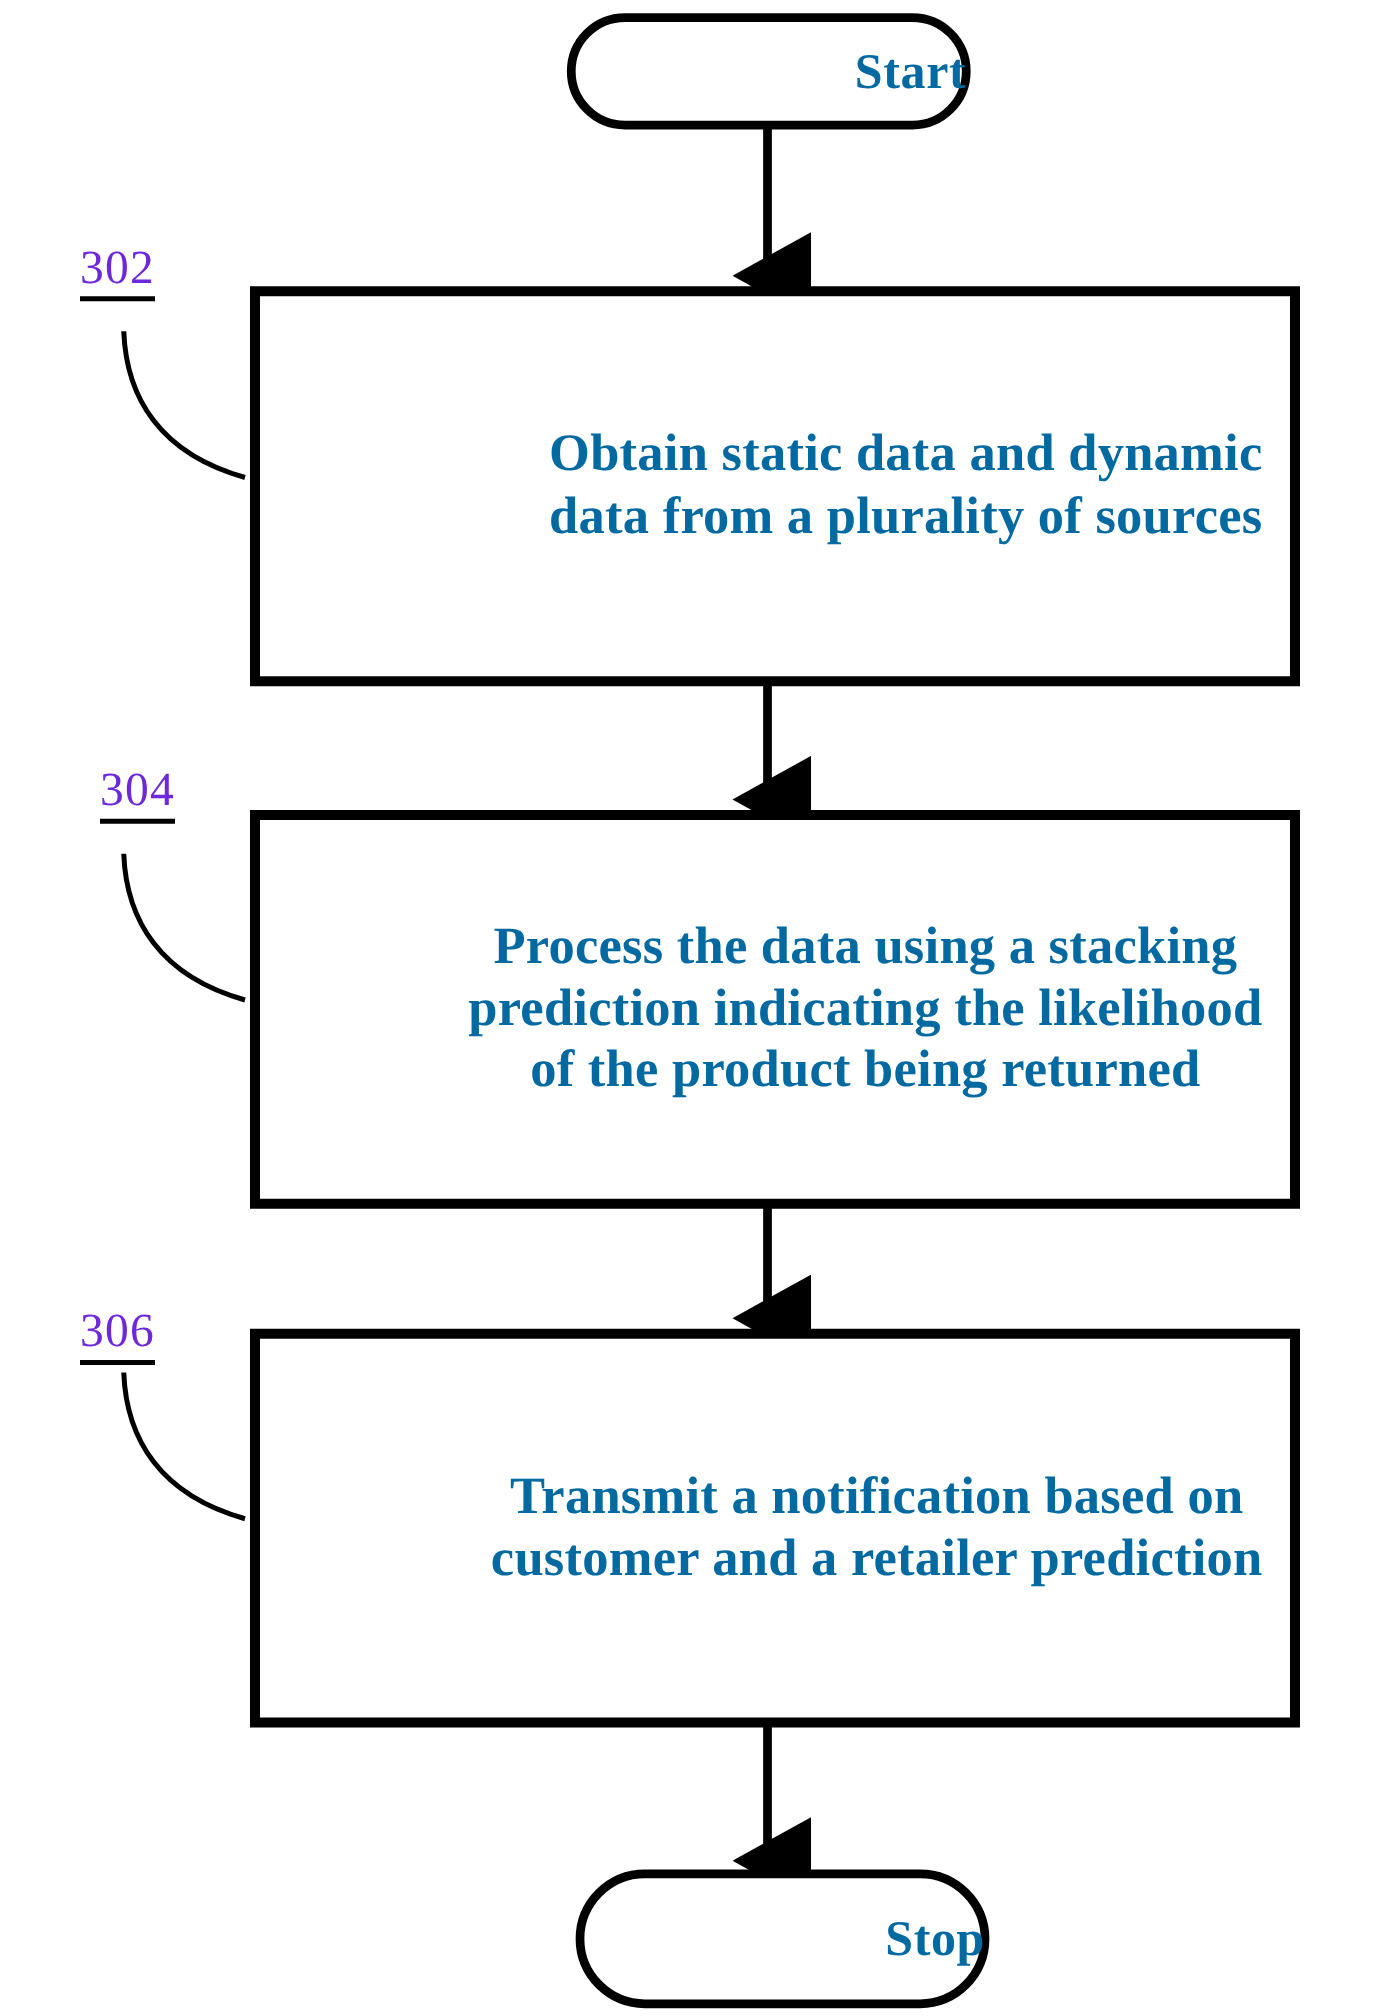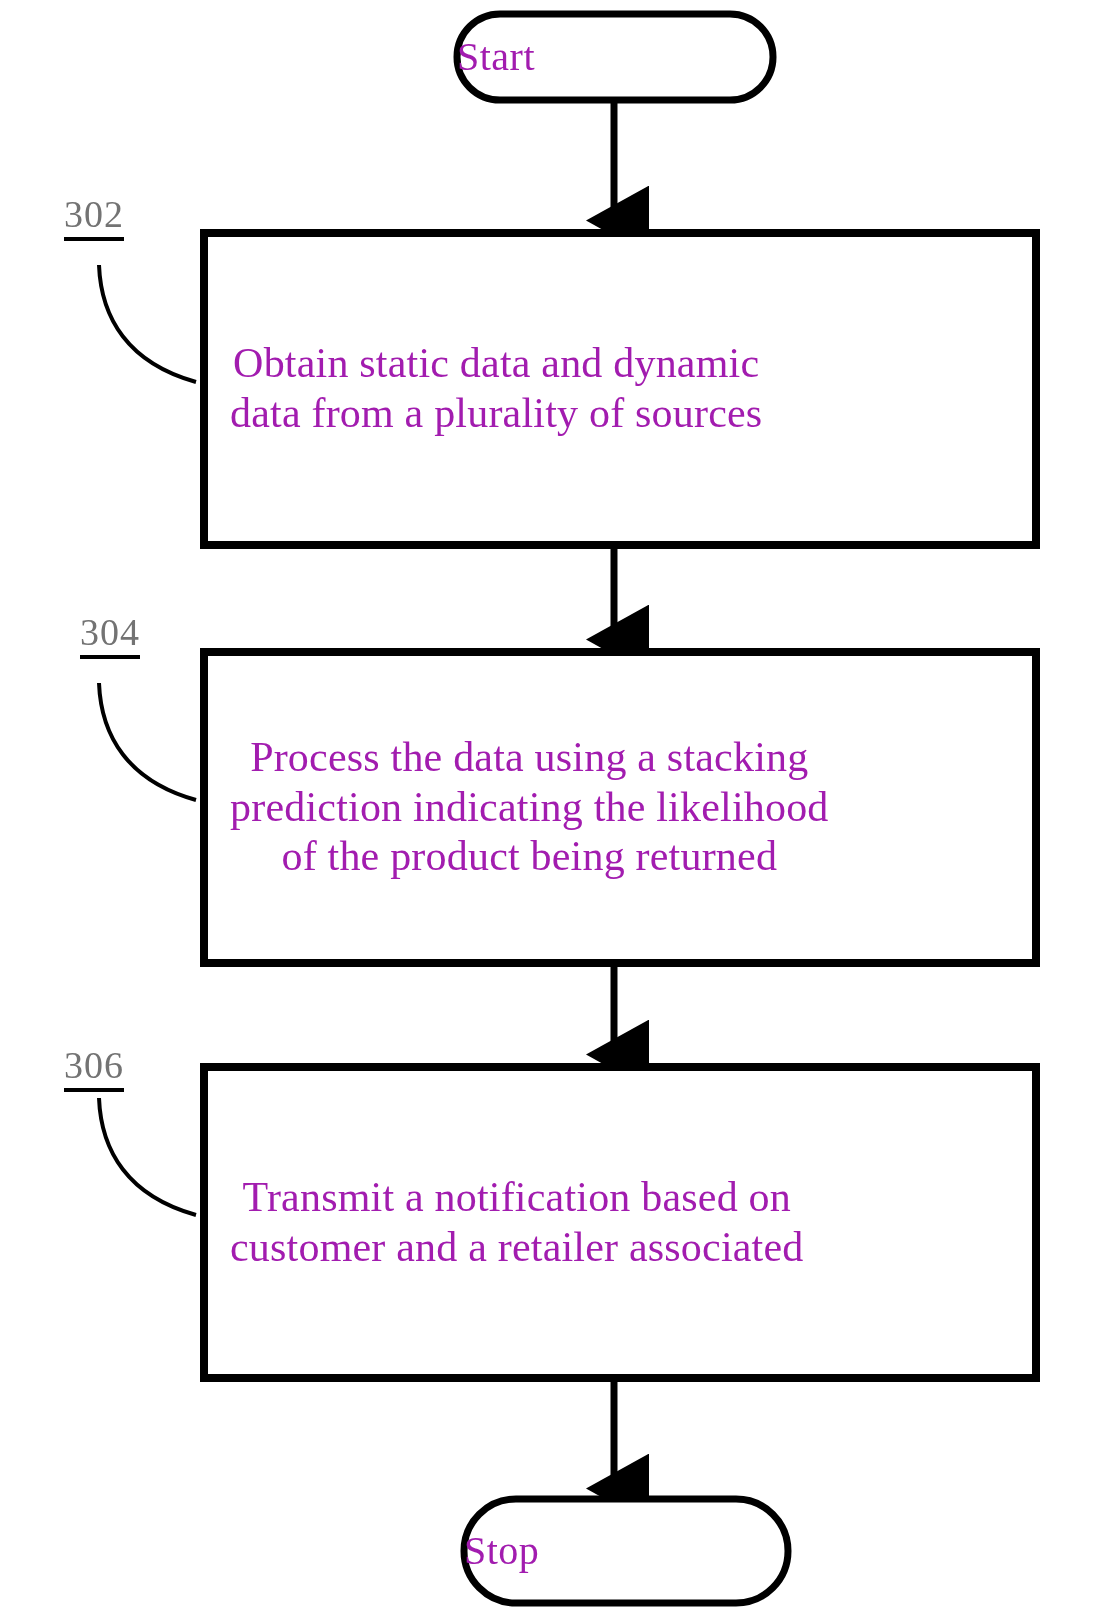--- a/index.html
+++ b/index.html
@@ -21,42 +21,43 @@
     position: absolute;
     left: 0;
     top: 0;
     width: 1118px;
     height: 1613px;
   }
   .node-text {
     position: absolute;
     display: flex;
     align-items: center;
-    justify-content: flex-start;
+    justify-content: flex-end;
     text-align: center;
-    color: #a21caf;
+    color: #0369a1;
     pointer-events: none;
+    font-weight: bold;
   }
   .terminal-label {
     font-size: 40px;
     line-height: 1.2;
     letter-spacing: 0.5px;
   }
   .process-label {
     font-size: 42px;
     line-height: 1.18;
     letter-spacing: 0.2px;
     padding: 0 26px;
     box-sizing: border-box;
   }
   .ref-label {
     position: absolute;
     font-size: 38px;
     line-height: 1;
-    color: #737373;
+    color: #6d28d9;
     letter-spacing: 1px;
   }
   .ref-label .ref-underline {
     display: block;
     border-bottom: 4px solid #000000;
     padding-bottom: 4px;
   }
 </style>
 </head>
 <body>
@@ -122,21 +123,21 @@
     </div>
   </div>
 
   <div class="ref-label" style="left:64px; top:1028px;margin-top:18px;">
     <span class="ref-underline">306</span>
   </div>
 
   <div class="node-text process-label" style="left:204px; top:1067px; width:832px; height:311px;">
     <div>
       <div>Transmit a notification based on</div>
-      <div>customer and a retailer associated</div>
+      <div>customer and a retailer prediction</div>
     </div>
   </div>
 
   <div class="node-text terminal-label" style="left:464px; top:1499px; width:324px; height:104px;">
     <span>Stop</span>
   </div>
 
 </div>
 
 </body></html>

